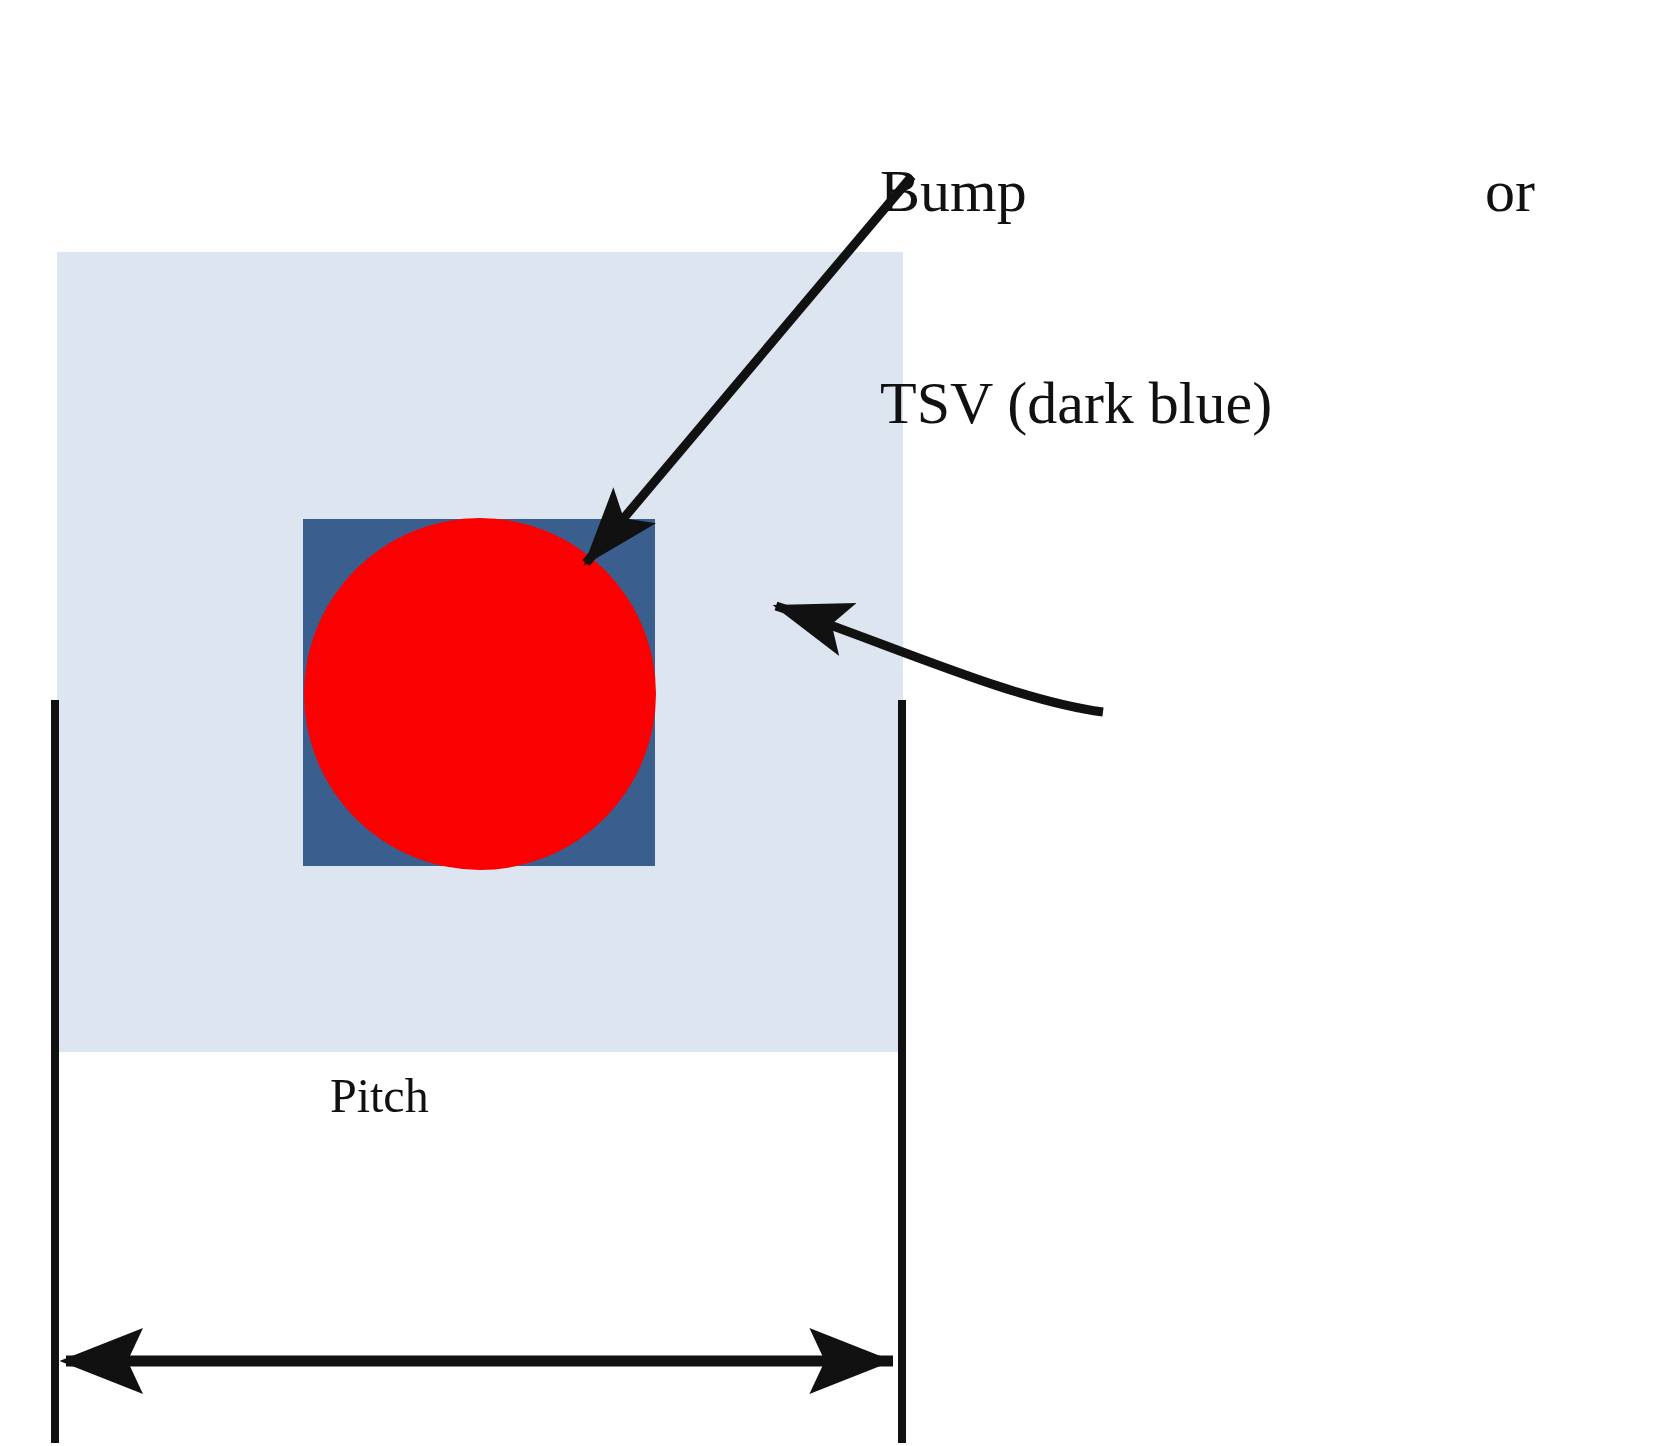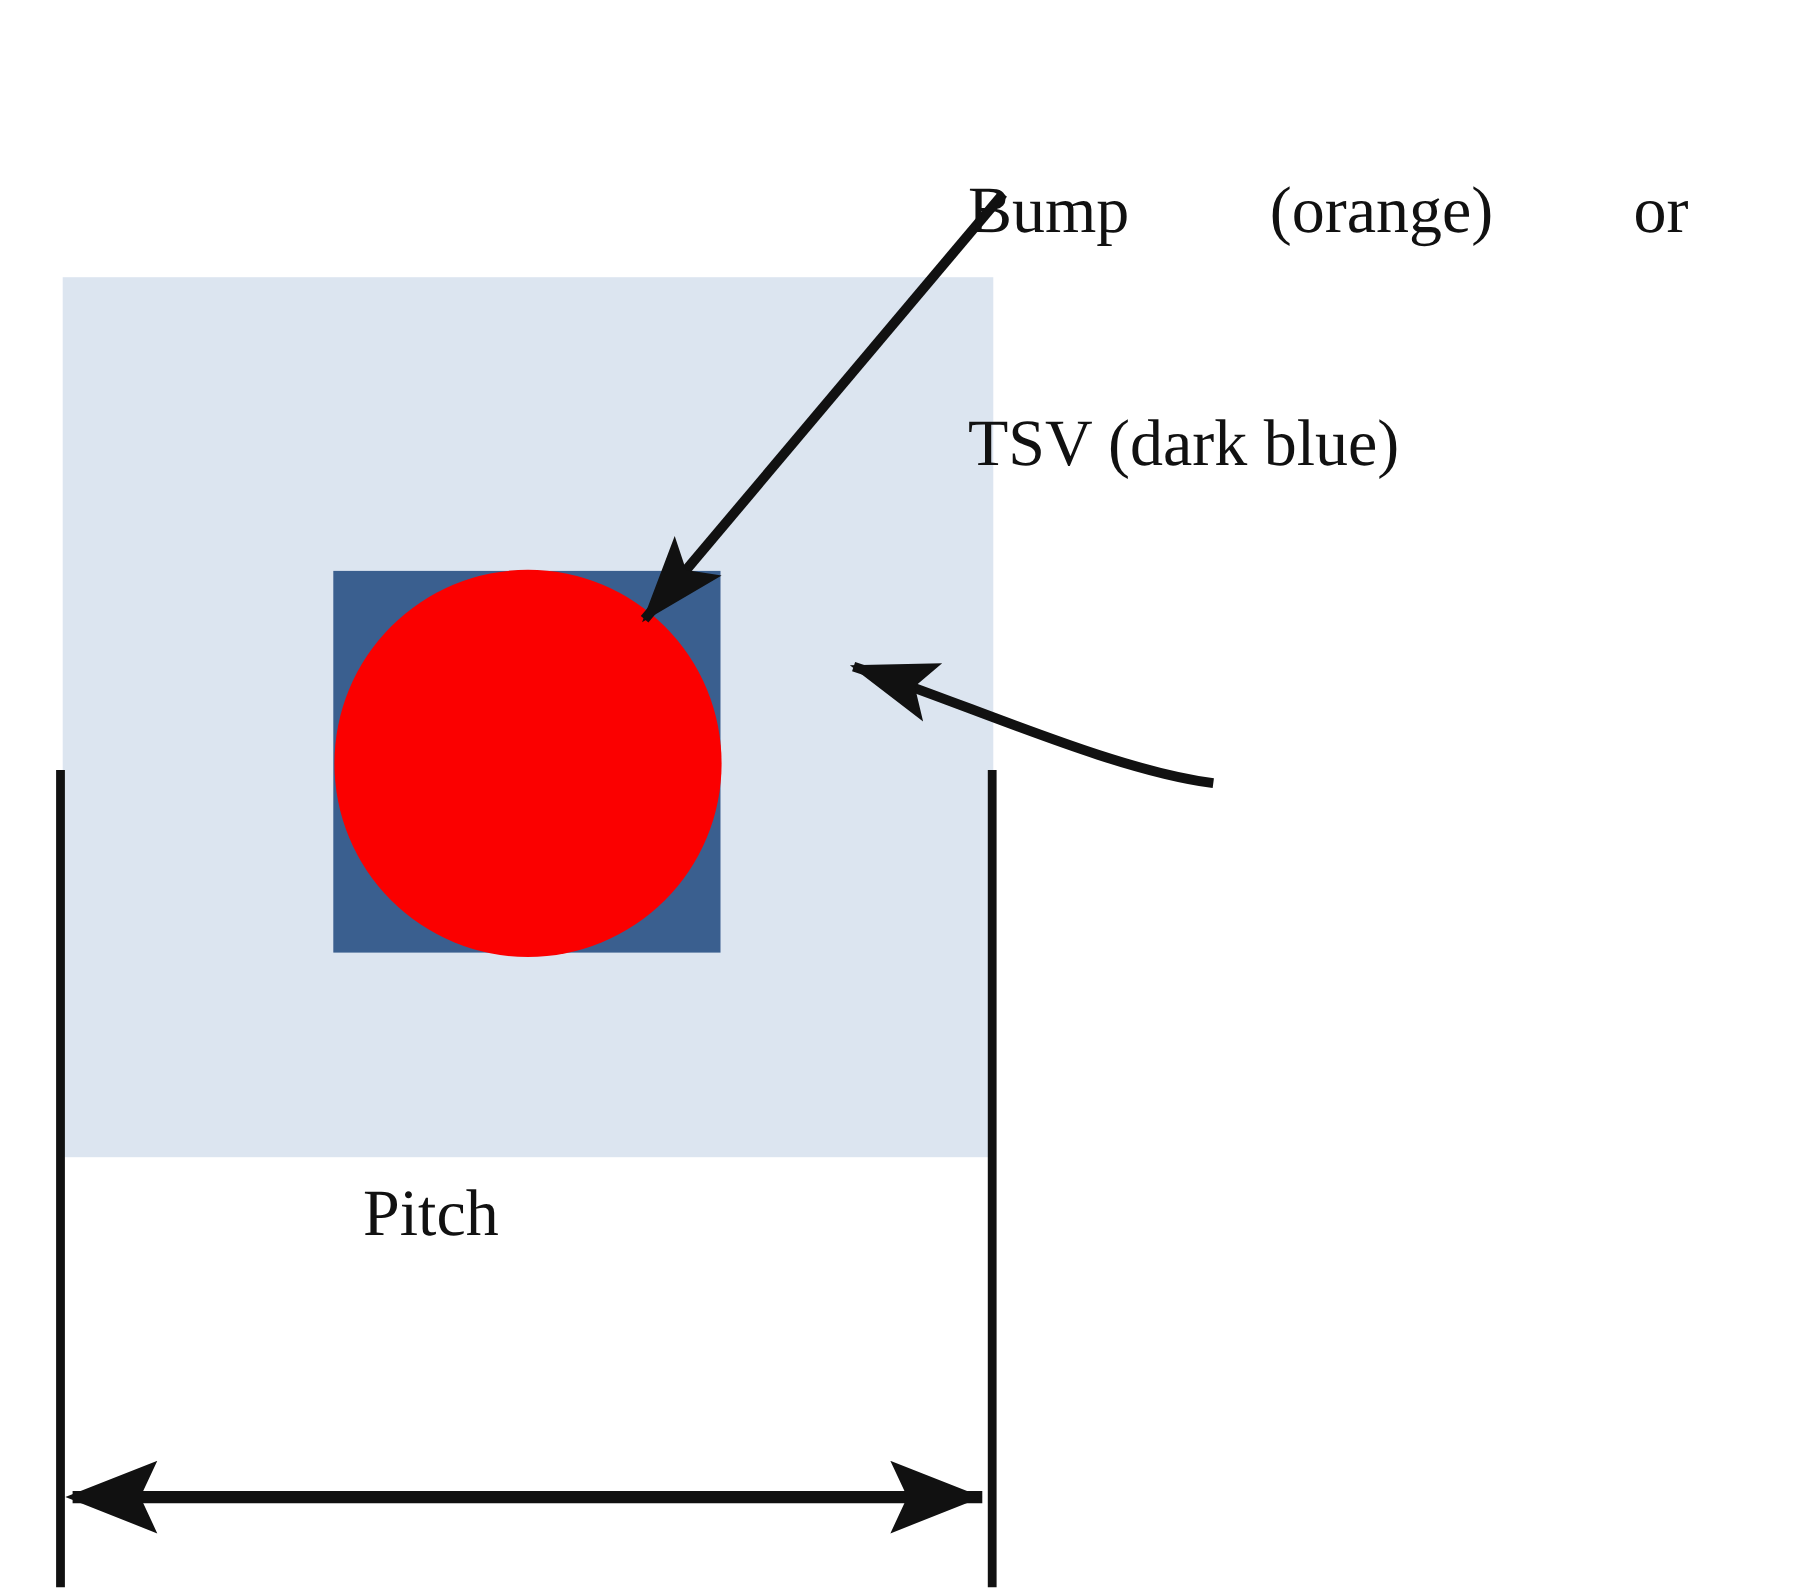--- a/index.html
+++ b/index.html
@@ -47,21 +47,21 @@
     width: 655px;
   }
   #callout-surface {
     left: 1117px;
     top: 655px;
     font-size: 58px;
   }
   #label-pitch {
     left: 330px;
     top: 1068px;
-    font-size: 60px;
+    font-size: 48px;
   }
 </style>
 </head>
 <body>
 
 <div id="canvas">
 
   <svg id="figure-svg" viewBox="0 0 1653 1446" xmlns="http://www.w3.org/2000/svg">
 
     <rect x="57" y="252" width="846" height="800" fill="#dce5f0"></rect>
@@ -88,21 +88,20 @@
 
     <line x1="55" y1="700" x2="55" y2="1443" stroke="#111111" stroke-width="8"></line>
     <line x1="902" y1="700" x2="902" y2="1443" stroke="#111111" stroke-width="8"></line>
 
     <line x1="66" y1="1361" x2="893" y2="1361" stroke="#111111" stroke-width="11" marker-start="url(#ah-dim-start)" marker-end="url(#ah-dim-end)"></line>
   </svg>
 
   <div class="fig-label" id="callout-bump">
     <span class="ln ln1">
       <span>Bump</span>
-      <span>(orange)</span>
       <span>or</span>
     </span>
     <span class="ln ln2">TSV (dark blue)</span>
   </div>
 
 
   <div class="fig-label" id="label-pitch">Pitch</div>
 
 </div>
 

